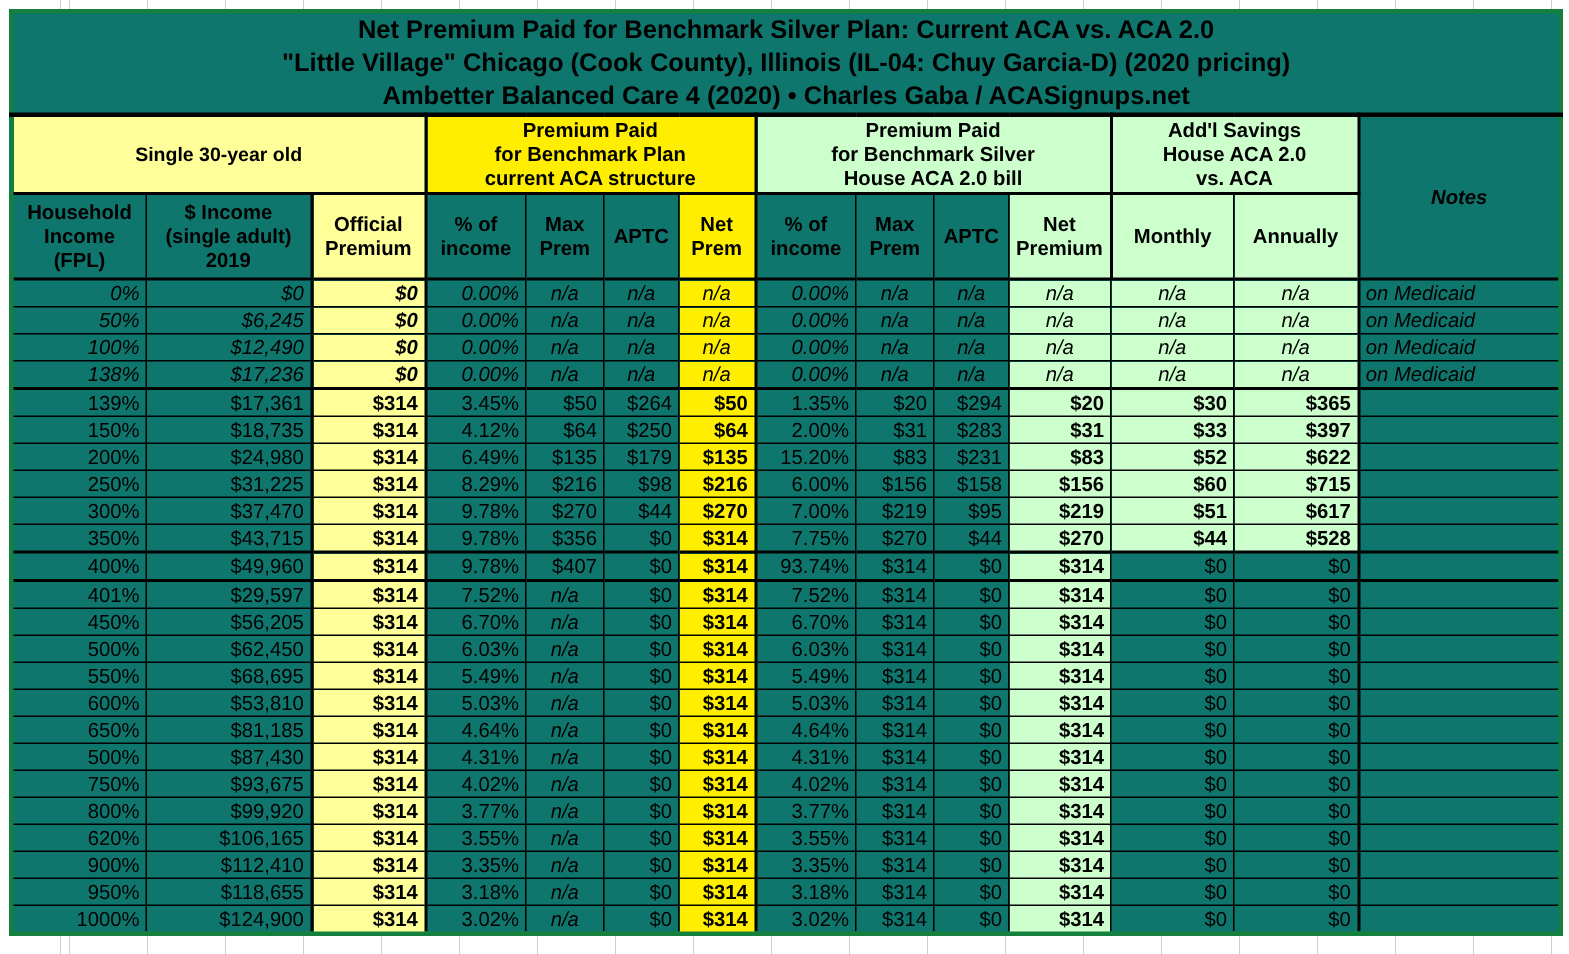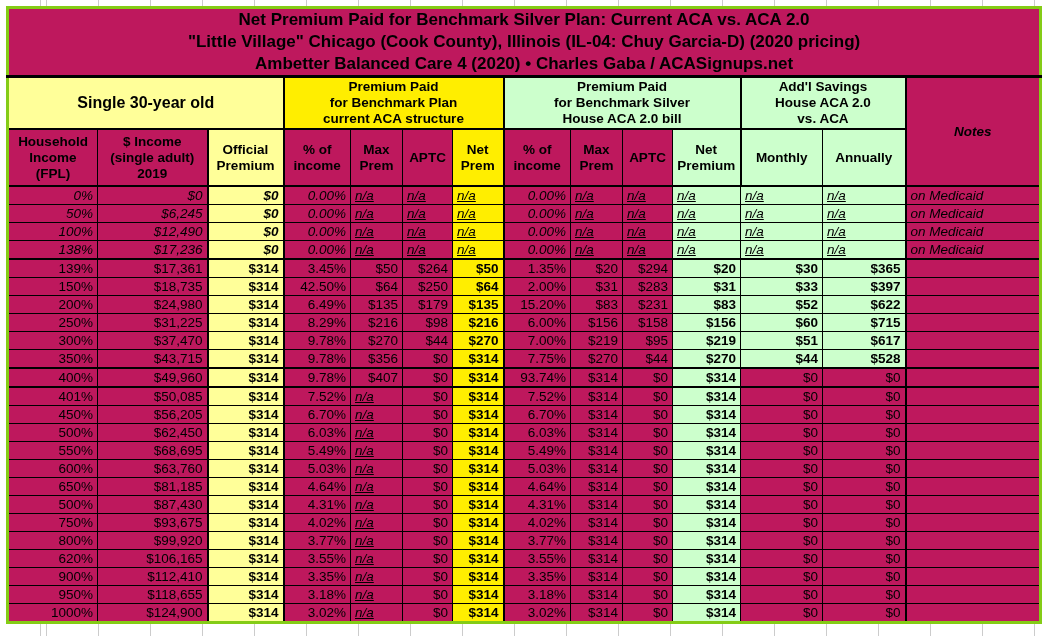--- a/index.html
+++ b/index.html
@@ -9,52 +9,52 @@
     font-family:"Liberation Sans",sans-serif;
     color:#000;
   }
   .gridbg{
     position:absolute;inset:0;
     background-image:repeating-linear-gradient(90deg,#cccccc 0 1px,transparent 1px 52px);
     background-position:46px 0;
   }
   .tablewrap{position:absolute;left:6px;top:6px;}
   table{
-    border-collapse:collapse;table-layout:fixed;background:#be185d;
-    border:3px solid #84cc16;width:1033px;
+    border-collapse:collapse;table-layout:fixed;background:#0f766e;
+    border:3px solid #15803d;width:1033px;
   }
   td,th{
     border:1px solid #000;padding:0 4px;font-size:13.5px;
     overflow:hidden;white-space:nowrap;
   }
   
   .titlerow td{
     height:66px;font-weight:bold;font-size:17px;line-height:22px;
     text-align:center;vertical-align:middle;white-space:pre-line;
     border-bottom:3px solid #000;
   }
   
   .grprow td{
     height:50px;font-weight:bold;font-size:13.5px;line-height:16px;
     text-align:center;vertical-align:middle;white-space:pre-line;
     border-bottom:2px solid #000;
     margin-left:32px;
   }
-  .grprow td.demo{font-size:16px;}
+  .grprow td.demo{font-size:13px;}
   
   .hdrrow th{
     height:55px;font-weight:bold;font-size:13.5px;line-height:16px;
     text-align:center;vertical-align:middle;white-space:pre-line;
     border-bottom:2px solid #000;
   }
   .noteshead{font-weight:bold;text-align:center;vertical-align:middle;border-bottom:2px solid #000;font-style:italic;}
   
   tbody td{height:17px;line-height:17px;}
   .num{text-align:right;}
-  .na{font-style:italic;text-decoration:underline;}
+  .na{text-align:center;font-style:italic;}
   .b{font-weight:bold;}
   .note{text-align:left;font-style:italic;}
   tr.medicaid td{font-style:italic;}
   tr.sec td{border-bottom:2px solid #000;}
   
   .paleY{background:#ffff99;}
   .brightY{background:#ffee00;}
   .green{background:#ccffcc;}
   
   .bl2{border-left:2px solid #000;}
@@ -207,21 +207,21 @@
           <td class="num">$294</td>
           <td class="green num b">$20</td>
           <td class="green num b">$30</td>
           <td class="br2 green num b">$365</td>
           <td class="note"></td>
         </tr>
         <tr>
           <td class="num">150%</td>
           <td class="num">$18,735</td>
           <td class="paleY bl2 br2 num b">$314</td>
-          <td class="num">42.50%</td>
+          <td class="num">4.12%</td>
           <td class="num">$64</td>
           <td class="num">$250</td>
           <td class="brightY br2 num b">$64</td>
           <td class="num">2.00%</td>
           <td class="num">$31</td>
           <td class="num">$283</td>
           <td class="green num b">$31</td>
           <td class="green num b">$33</td>
           <td class="br2 green num b">$397</td>
           <td class="note"></td>
@@ -301,21 +301,21 @@
           <td class="num">93.74%</td>
           <td class="num">$314</td>
           <td class="num">$0</td>
           <td class="green num b">$314</td>
           <td class="num">$0</td>
           <td class="br2 num">$0</td>
           <td class="note"></td>
         </tr>
         <tr>
           <td class="num">401%</td>
-          <td class="num">$50,085</td>
+          <td class="num">$29,597</td>
           <td class="paleY bl2 br2 num b">$314</td>
           <td class="num">7.52%</td>
           <td class="na">n/a</td>
           <td class="num">$0</td>
           <td class="brightY br2 num b">$314</td>
           <td class="num">7.52%</td>
           <td class="num">$314</td>
           <td class="num">$0</td>
           <td class="green num b">$314</td>
           <td class="num">$0</td>
@@ -365,21 +365,21 @@
           <td class="num">5.49%</td>
           <td class="num">$314</td>
           <td class="num">$0</td>
           <td class="green num b">$314</td>
           <td class="num">$0</td>
           <td class="br2 num">$0</td>
           <td class="note"></td>
         </tr>
         <tr>
           <td class="num">600%</td>
-          <td class="num">$63,760</td>
+          <td class="num">$53,810</td>
           <td class="paleY bl2 br2 num b">$314</td>
           <td class="num">5.03%</td>
           <td class="na">n/a</td>
           <td class="num">$0</td>
           <td class="brightY br2 num b">$314</td>
           <td class="num">5.03%</td>
           <td class="num">$314</td>
           <td class="num">$0</td>
           <td class="green num b">$314</td>
           <td class="num">$0</td>

